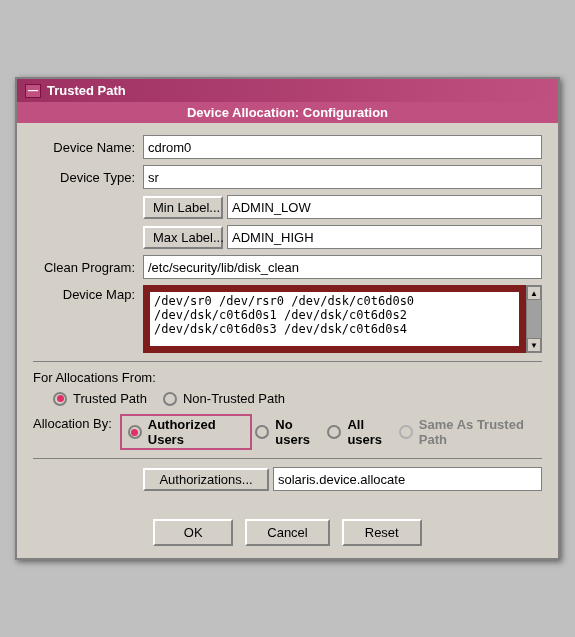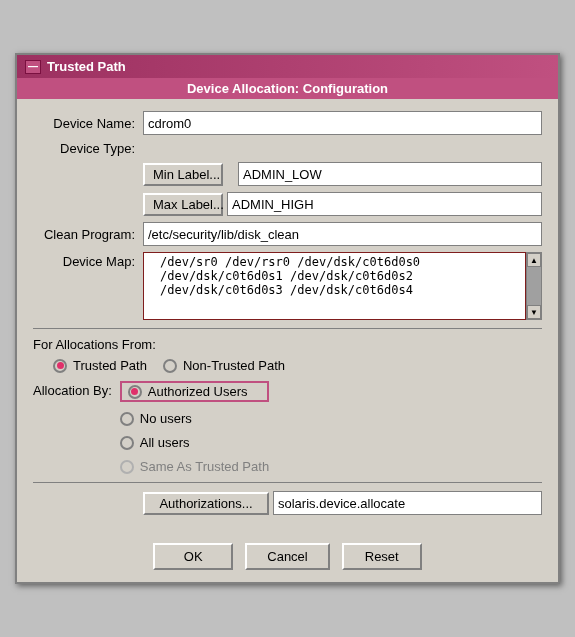--- a/index.html
+++ b/index.html
@@ -75,22 +75,22 @@
       flex: 1;
       background: white;
       border: 1px solid #808080;
       padding: 2px 4px;
       font-size: 13px;
       height: 24px;
     }
     .form-input-multiline {
       flex: 1;
       background: white;
-      border: 1px solid #7f1d1d;
-      padding: 2px 16px;
+      border: 7px solid #7f1d1d;
+      padding: 2px 4px;
       font-size: 13px;
       height: 68px;
       resize: none;
       font-family: monospace;
     }
     .btn-label {
       background: #d4d0c8;
       border: 2px solid;
       border-color: #ffffff #808080 #808080 #ffffff;
       padding: 2px 8px;
@@ -191,22 +191,23 @@
       margin-bottom: 8px;
     }
     .allocatable-label {
       font-size: 13px;
       margin-right: 8px;
       padding-top: 2px;
       white-space: nowrap;
     }
     .allocatable-options {
       display: flex;
-      flex-direction: column;
-      gap: 9px;
+      flex-direction: row;
+      gap: 3px;
+      font-weight: bold;
     }
     .divider {
       height: 1px;
       background: #808080;
       margin: 8px 0;
     }
     .button-bar {
       display: flex;
       justify-content: center;
       gap: 12px;
@@ -247,25 +248,26 @@
 
   <div class="content">
 
     <div class="form-row">
       <span class="form-label">Device Name:</span>
       <input class="form-input" type="text" value="cdrom0" style="">
     </div>
 
     <div class="form-row">
       <span class="form-label">Device Type:</span>
+      <input class="form-input" type="text" value="sr" style="">
     </div>
 
     <div class="form-row">
       <span class="form-label"></span>
-      <button class="btn-label" style="margin-right:15px;">Min Label...</button>
+      <button class="btn-label" style="margin-right:4px;">Min Label...</button>
       <input class="form-input" type="text" value="ADMIN_LOW" style="">
     </div>
 
     <div class="form-row">
       <span class="form-label"></span>
       <button class="btn-label" style="margin-right:4px;">Max Label...</button>
       <input class="form-input" type="text" value="ADMIN_HIGH" style="">
     </div>
 
     <div class="form-row">

